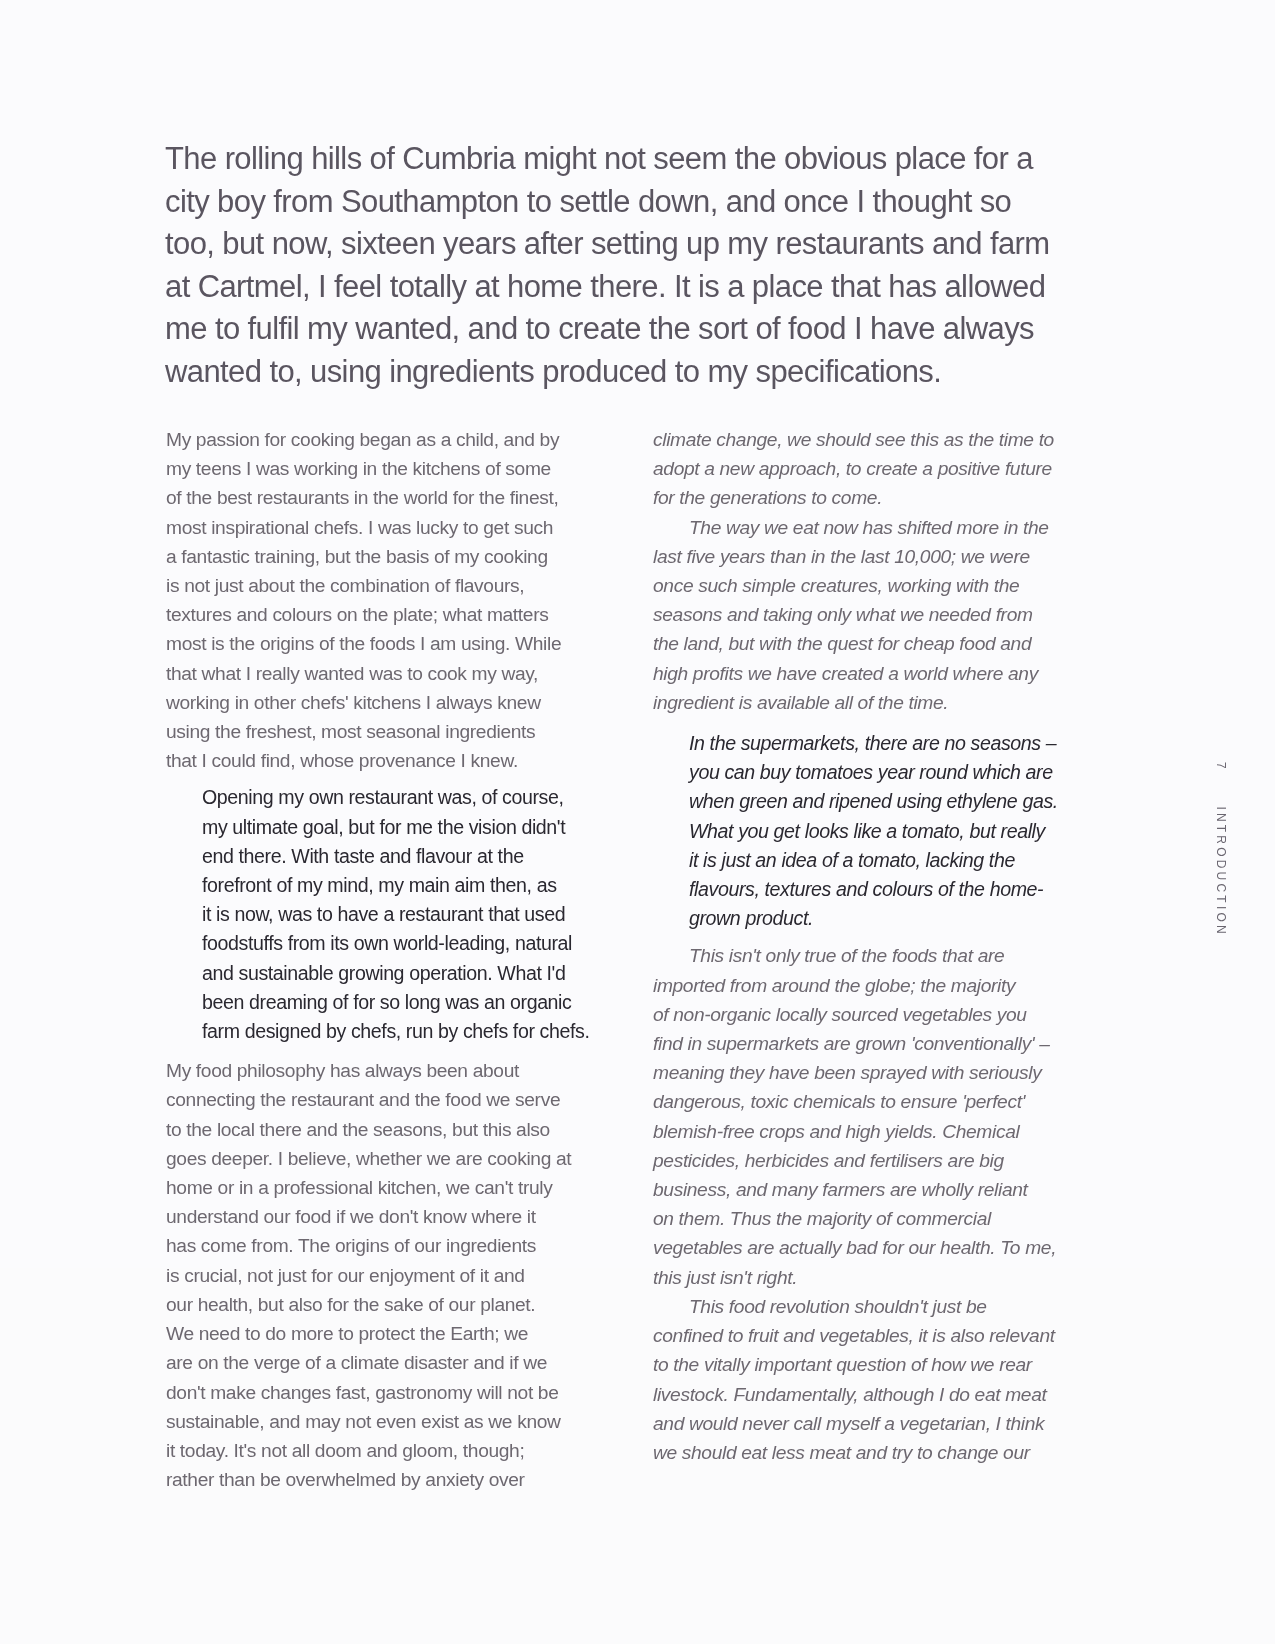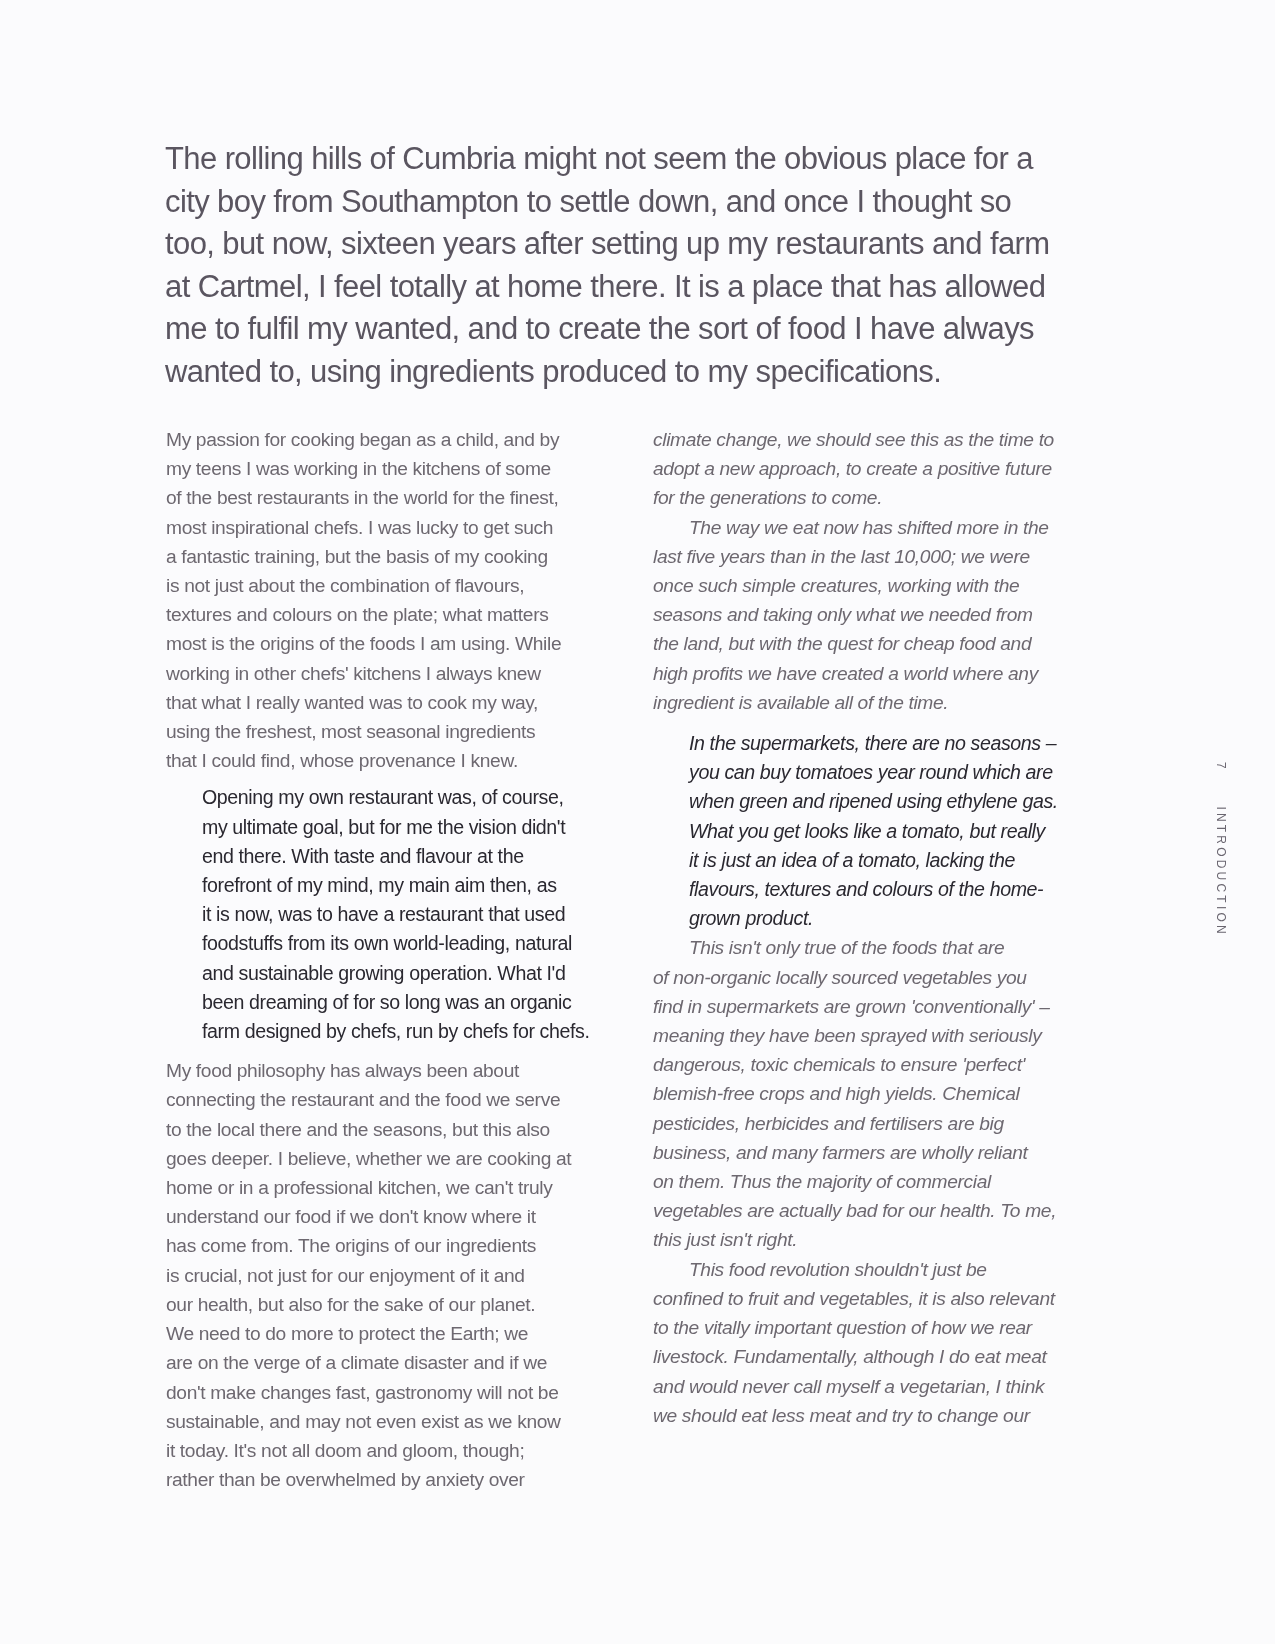--- a/index.html
+++ b/index.html
@@ -32,21 +32,21 @@
   .para { display: block; }
   .indent-first .line:first-child { padding-left: 36px; }
   .quote {
     display: block;
     color: #2a2830;
     font-size: 19.6px; line-height: 29.2px;
     letter-spacing: -0.4px;
     padding-left: 36px;
     margin: 8px 0 10px 0;
   }
-  .col-right .quote { margin: 12px 0 0 0; }
+  .col-right .quote { margin: 12px 0 8px 0; }
   .running-head {
     position: absolute;
     left: 1208px; top: 762px;
     width: 20px;
     writing-mode: vertical-rl;
     font-size: 12px; letter-spacing: 3.2px;
     color: #6a6670;
     white-space: nowrap;
   }
   .running-head .pg { margin-bottom: 28px; display: inline-block; }
@@ -68,22 +68,22 @@
   <div class="col col-left">
     <div class="para">
       <span class="line">My passion for cooking began as a child, and by</span>
       <span class="line">my teens I was working in the kitchens of some</span>
       <span class="line">of the best restaurants in the world for the finest,</span>
       <span class="line">most inspirational chefs. I was lucky to get such</span>
       <span class="line">a fantastic training, but the basis of my cooking</span>
       <span class="line">is not just about the combination of flavours,</span>
       <span class="line">textures and colours on the plate; what matters</span>
       <span class="line">most is the origins of the foods I am using. While</span>
+      <span class="line">that what I really wanted was to cook my way,</span>
       <span class="line">working in other chefs' kitchens I always knew</span>
-      <span class="line">that what I really wanted was to cook my way,</span>
       <span class="line">using the freshest, most seasonal ingredients</span>
       <span class="line">that I could find, whose provenance I knew.</span>
     </div>
 
     <div class="quote">
       <span class="line">Opening my own restaurant was, of course,</span>
       <span class="line">my ultimate goal, but for me the vision didn't</span>
       <span class="line">end there. With taste and flavour at the</span>
       <span class="line">forefront of my mind, my main aim then, as</span>
       <span class="line">it is now, was to have a restaurant that used</span>
@@ -133,20 +133,21 @@
       <span class="line">you can buy tomatoes year round which are</span>
       <span class="line">when green and ripened using ethylene gas.</span>
       <span class="line">What you get looks like a tomato, but really</span>
       <span class="line">it is just an idea of a tomato, lacking the</span>
       <span class="line">flavours, textures and colours of the home-</span>
       <span class="line">grown product.</span>
     </div>
 
     <div class="para indent-first">
       <span class="line">This isn't only true of the foods that are</span>
+      <span class="line">imported from around the globe; the majority</span>
       <span class="line">of non-organic locally sourced vegetables you</span>
       <span class="line">find in supermarkets are grown 'conventionally' –</span>
       <span class="line">meaning they have been sprayed with seriously</span>
       <span class="line">dangerous, toxic chemicals to ensure 'perfect'</span>
       <span class="line">blemish-free crops and high yields. Chemical</span>
       <span class="line">pesticides, herbicides and fertilisers are big</span>
       <span class="line">business, and many farmers are wholly reliant</span>
       <span class="line">on them. Thus the majority of commercial</span>
       <span class="line">vegetables are actually bad for our health. To me,</span>
       <span class="line">this just isn't right.</span>

